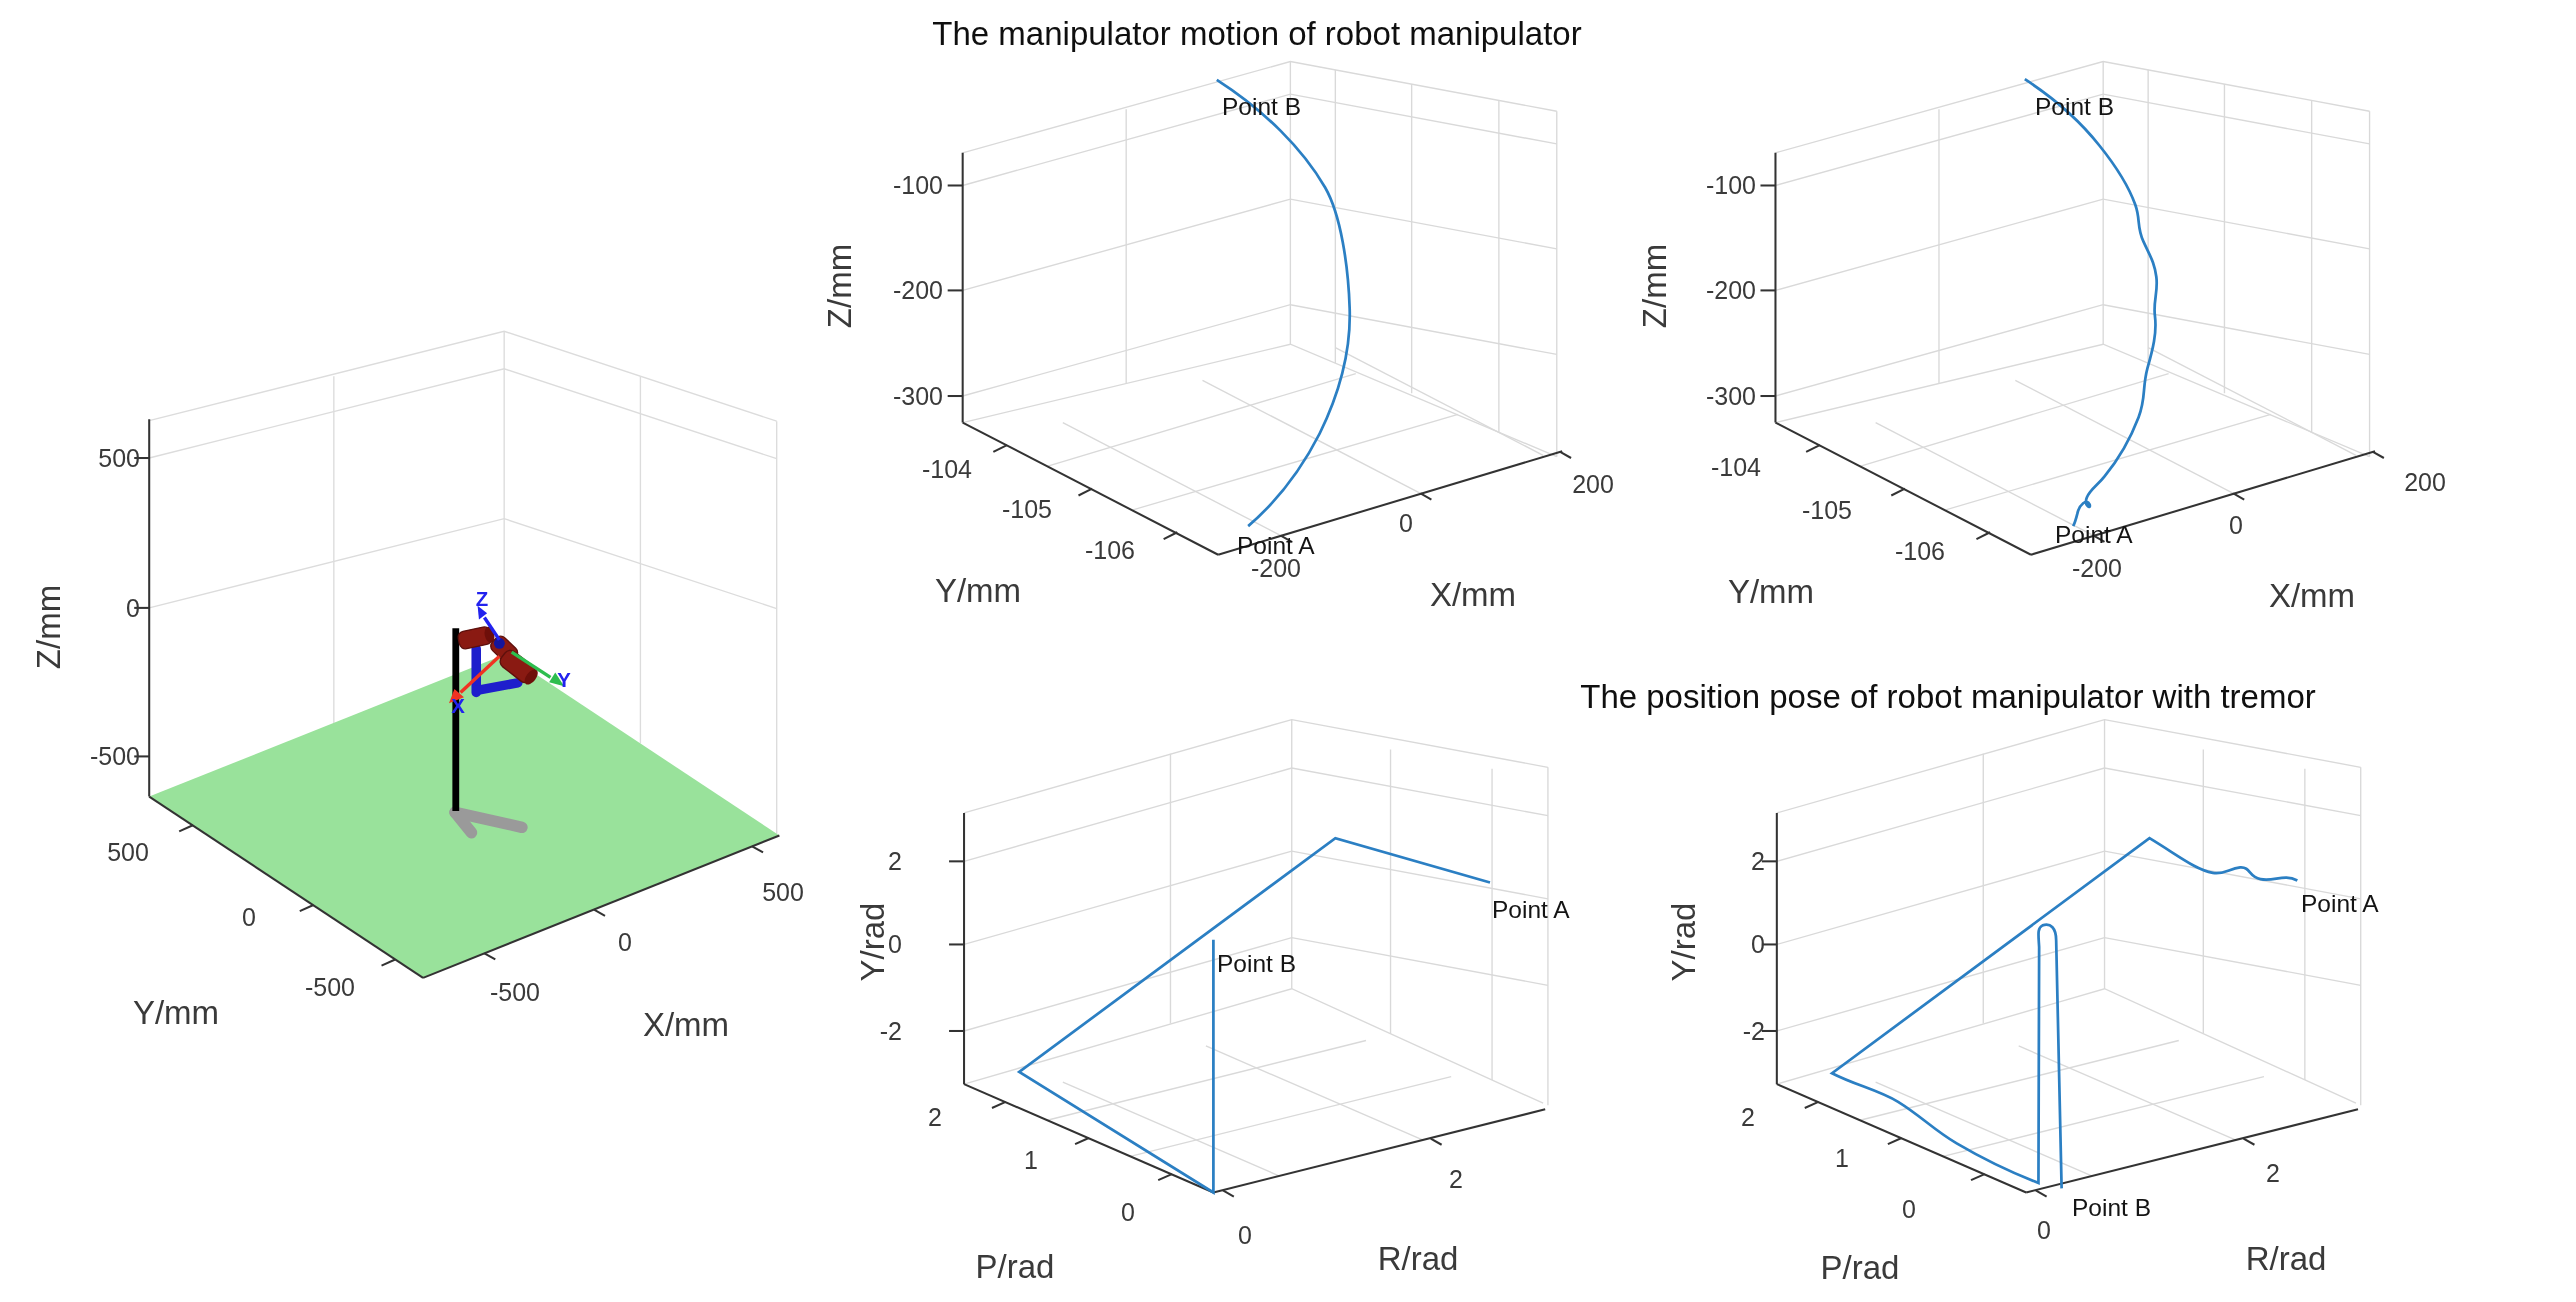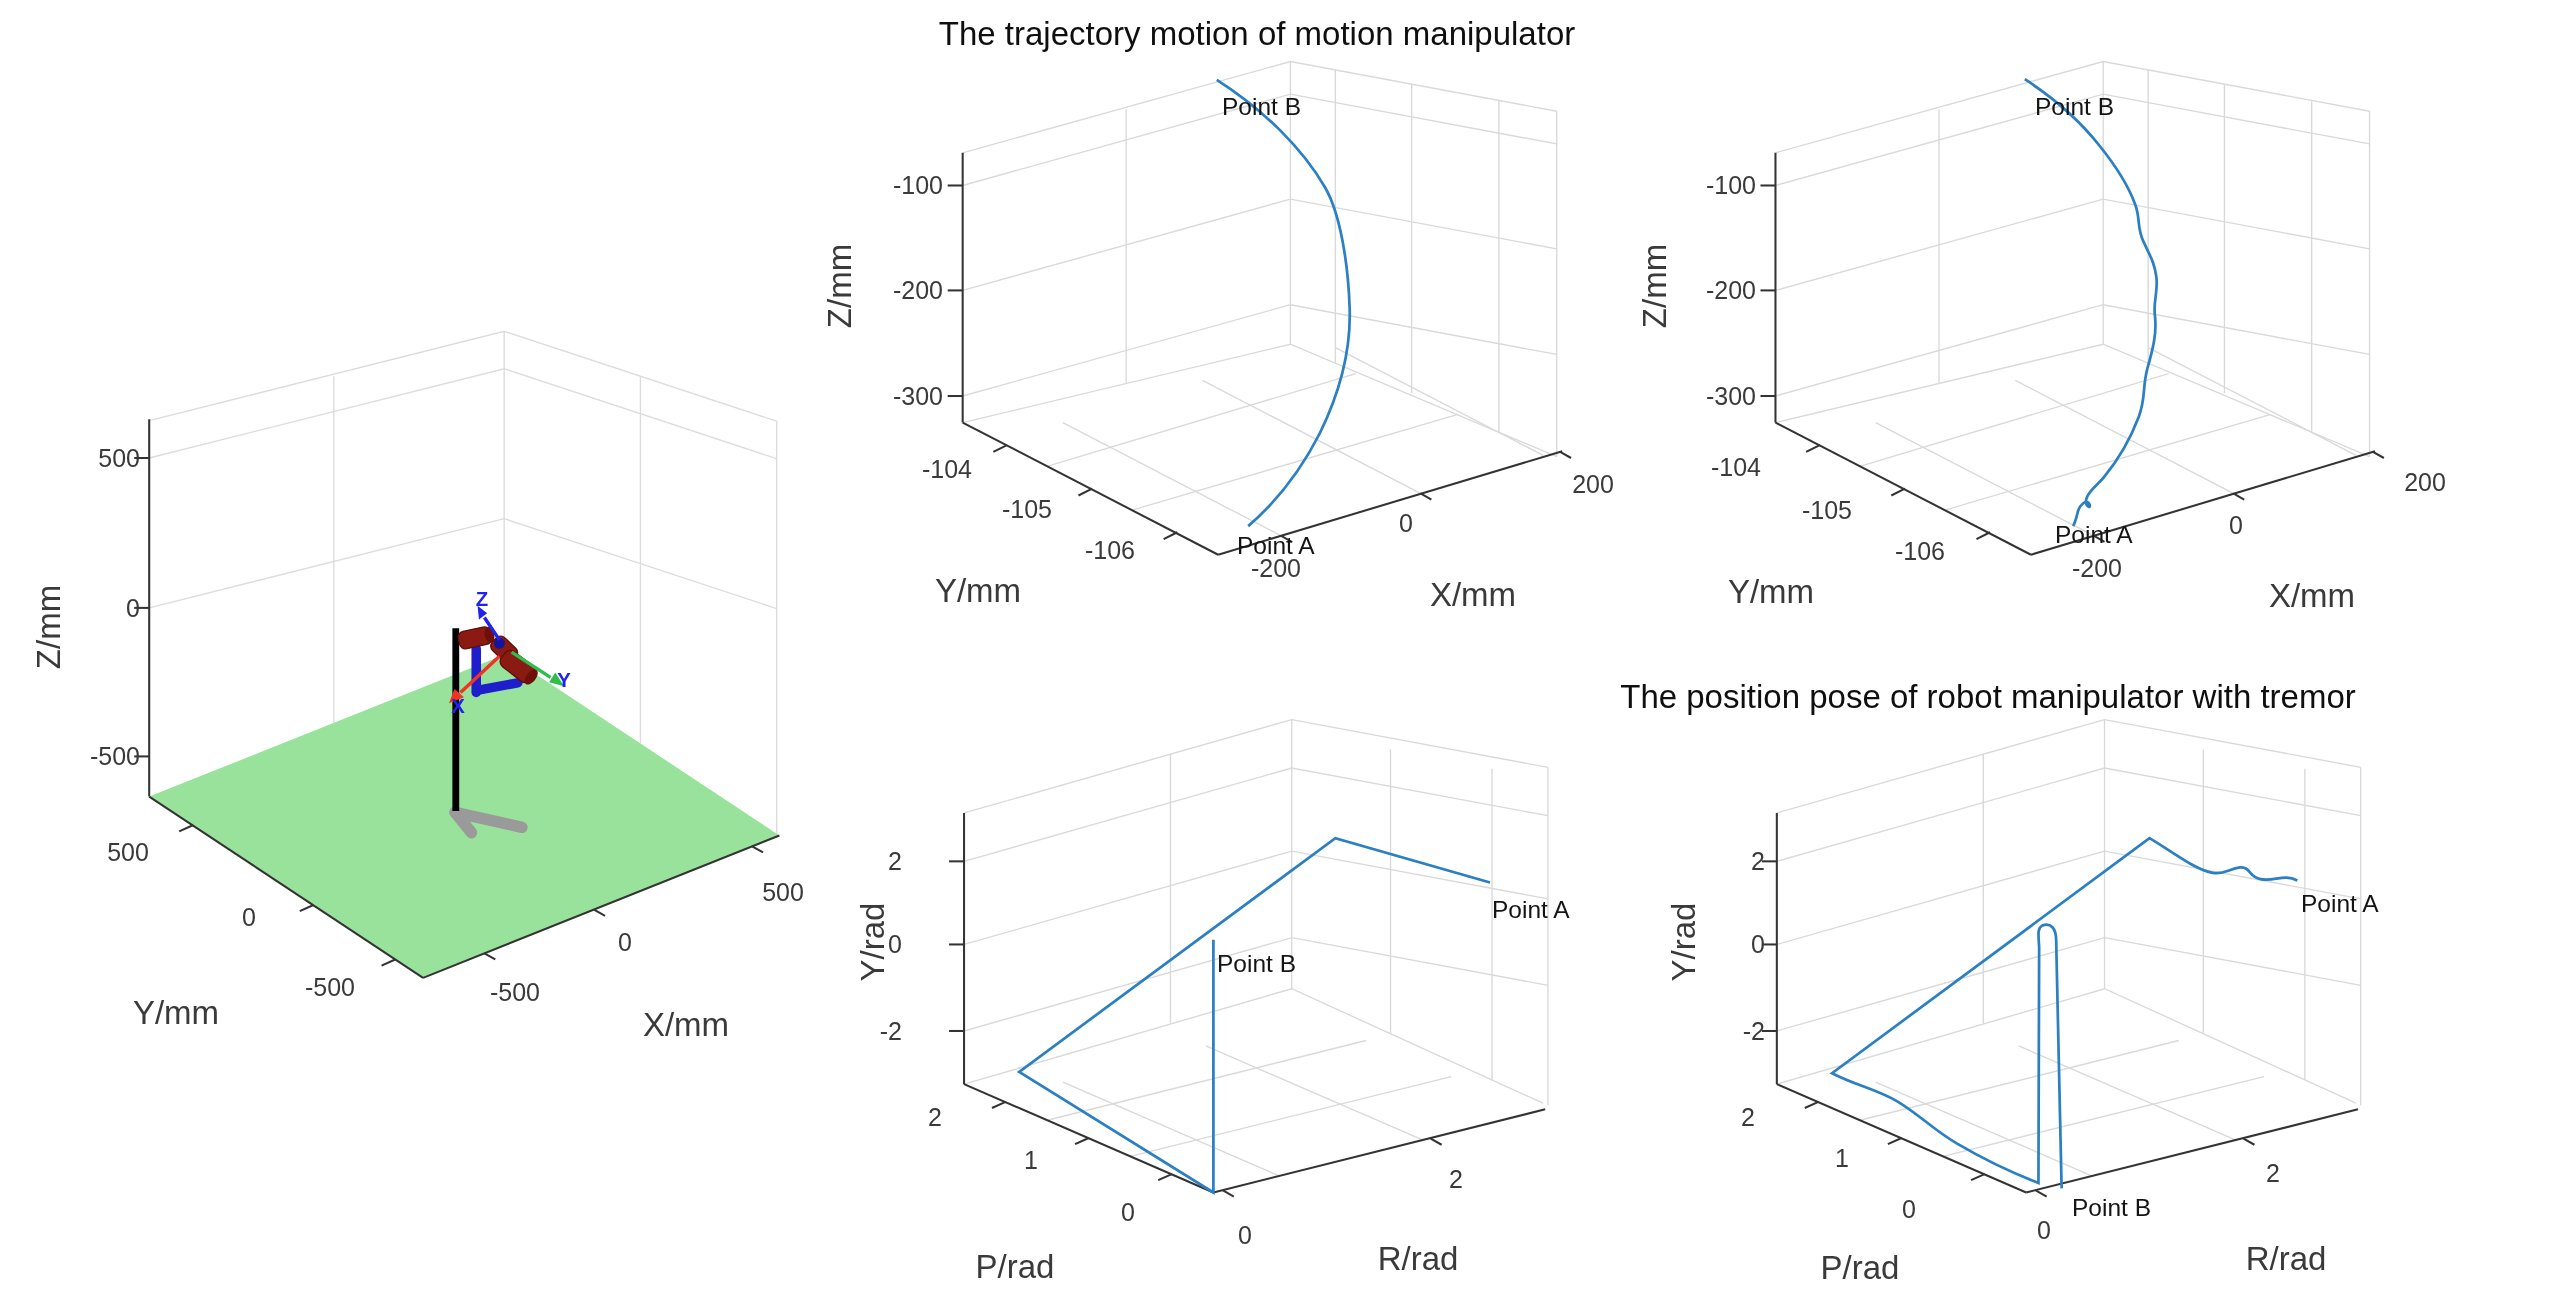--- a/index.html
+++ b/index.html
@@ -245,21 +245,21 @@
   <div class="lbl tick" style="left:330px;top:987px">-500</div>
   <div class="lbl axlab" style="left:176px;top:1012px">Y/mm</div>
   <div class="lbl tick" style="left:515px;top:992px">-500</div>
   <div class="lbl tick" style="left:625px;top:942px">0</div>
   <div class="lbl tick" style="left:783px;top:892px">500</div>
   <div class="lbl axlab" style="left:686px;top:1024px">X/mm</div>
   <div class="lbl frame" style="left:482px;top:599px">Z</div>
   <div class="lbl frame" style="left:564px;top:680px">Y</div>
   <div class="lbl frame" style="left:458px;top:706px">X</div>
 
-  <div class="lbl title" style="left:1257px;top:33px">The trajectory motion of motion manipulator</div>
+  <div class="lbl title" style="left:1257px;top:33px">The manipulator motion of robot manipulator</div>
   <div class="lbl pt l" style="left:1222px;top:83px">Point B</div>
   <div class="lbl pt l" style="left:1237px;top:522px">Point A</div>
   <div class="lbl tick r" style="left:943px;top:185px">-100</div>
   <div class="lbl tick r" style="left:943px;top:290px">-200</div>
   <div class="lbl tick r" style="left:943px;top:396px">-300</div>
   <div class="lbl axlab rot" style="left:839px;top:286px">Z/mm</div>
   <div class="lbl tick" style="left:947px;top:469px">-104</div>
   <div class="lbl tick" style="left:1027px;top:509px">-105</div>
   <div class="lbl tick" style="left:1110px;top:550px">-106</div>
   <div class="lbl axlab" style="left:978px;top:590px">Y/mm</div>
@@ -290,21 +290,21 @@
   <div class="lbl tick r" style="left:902px;top:1031px">-2</div>
   <div class="lbl axlab rot" style="left:872px;top:942px">Y/rad</div>
   <div class="lbl tick" style="left:935px;top:1117px">2</div>
   <div class="lbl tick" style="left:1031px;top:1160px">1</div>
   <div class="lbl tick" style="left:1128px;top:1212px">0</div>
   <div class="lbl axlab" style="left:1015px;top:1266px">P/rad</div>
   <div class="lbl tick" style="left:1245px;top:1235px">0</div>
   <div class="lbl tick" style="left:1456px;top:1179px">2</div>
   <div class="lbl axlab" style="left:1418px;top:1258px">R/rad</div>
 
-  <div class="lbl title" style="left:1988px;top:696px">The position pose of robot manipulator with tremor</div>
+  <div class="lbl title" style="left:1948px;top:696px">The position pose of robot manipulator with tremor</div>
   <div class="lbl pt l" style="left:2301px;top:880px">Point A</div>
   <div class="lbl pt l" style="left:2072px;top:1184px">Point B</div>
   <div class="lbl tick r" style="left:1765px;top:861px">2</div>
   <div class="lbl tick r" style="left:1765px;top:944px">0</div>
   <div class="lbl tick r" style="left:1765px;top:1031px">-2</div>
   <div class="lbl axlab rot" style="left:1683px;top:942px">Y/rad</div>
   <div class="lbl tick" style="left:1748px;top:1117px">2</div>
   <div class="lbl tick" style="left:1842px;top:1158px">1</div>
   <div class="lbl tick" style="left:1909px;top:1209px">0</div>
   <div class="lbl axlab" style="left:1860px;top:1267px">P/rad</div>

